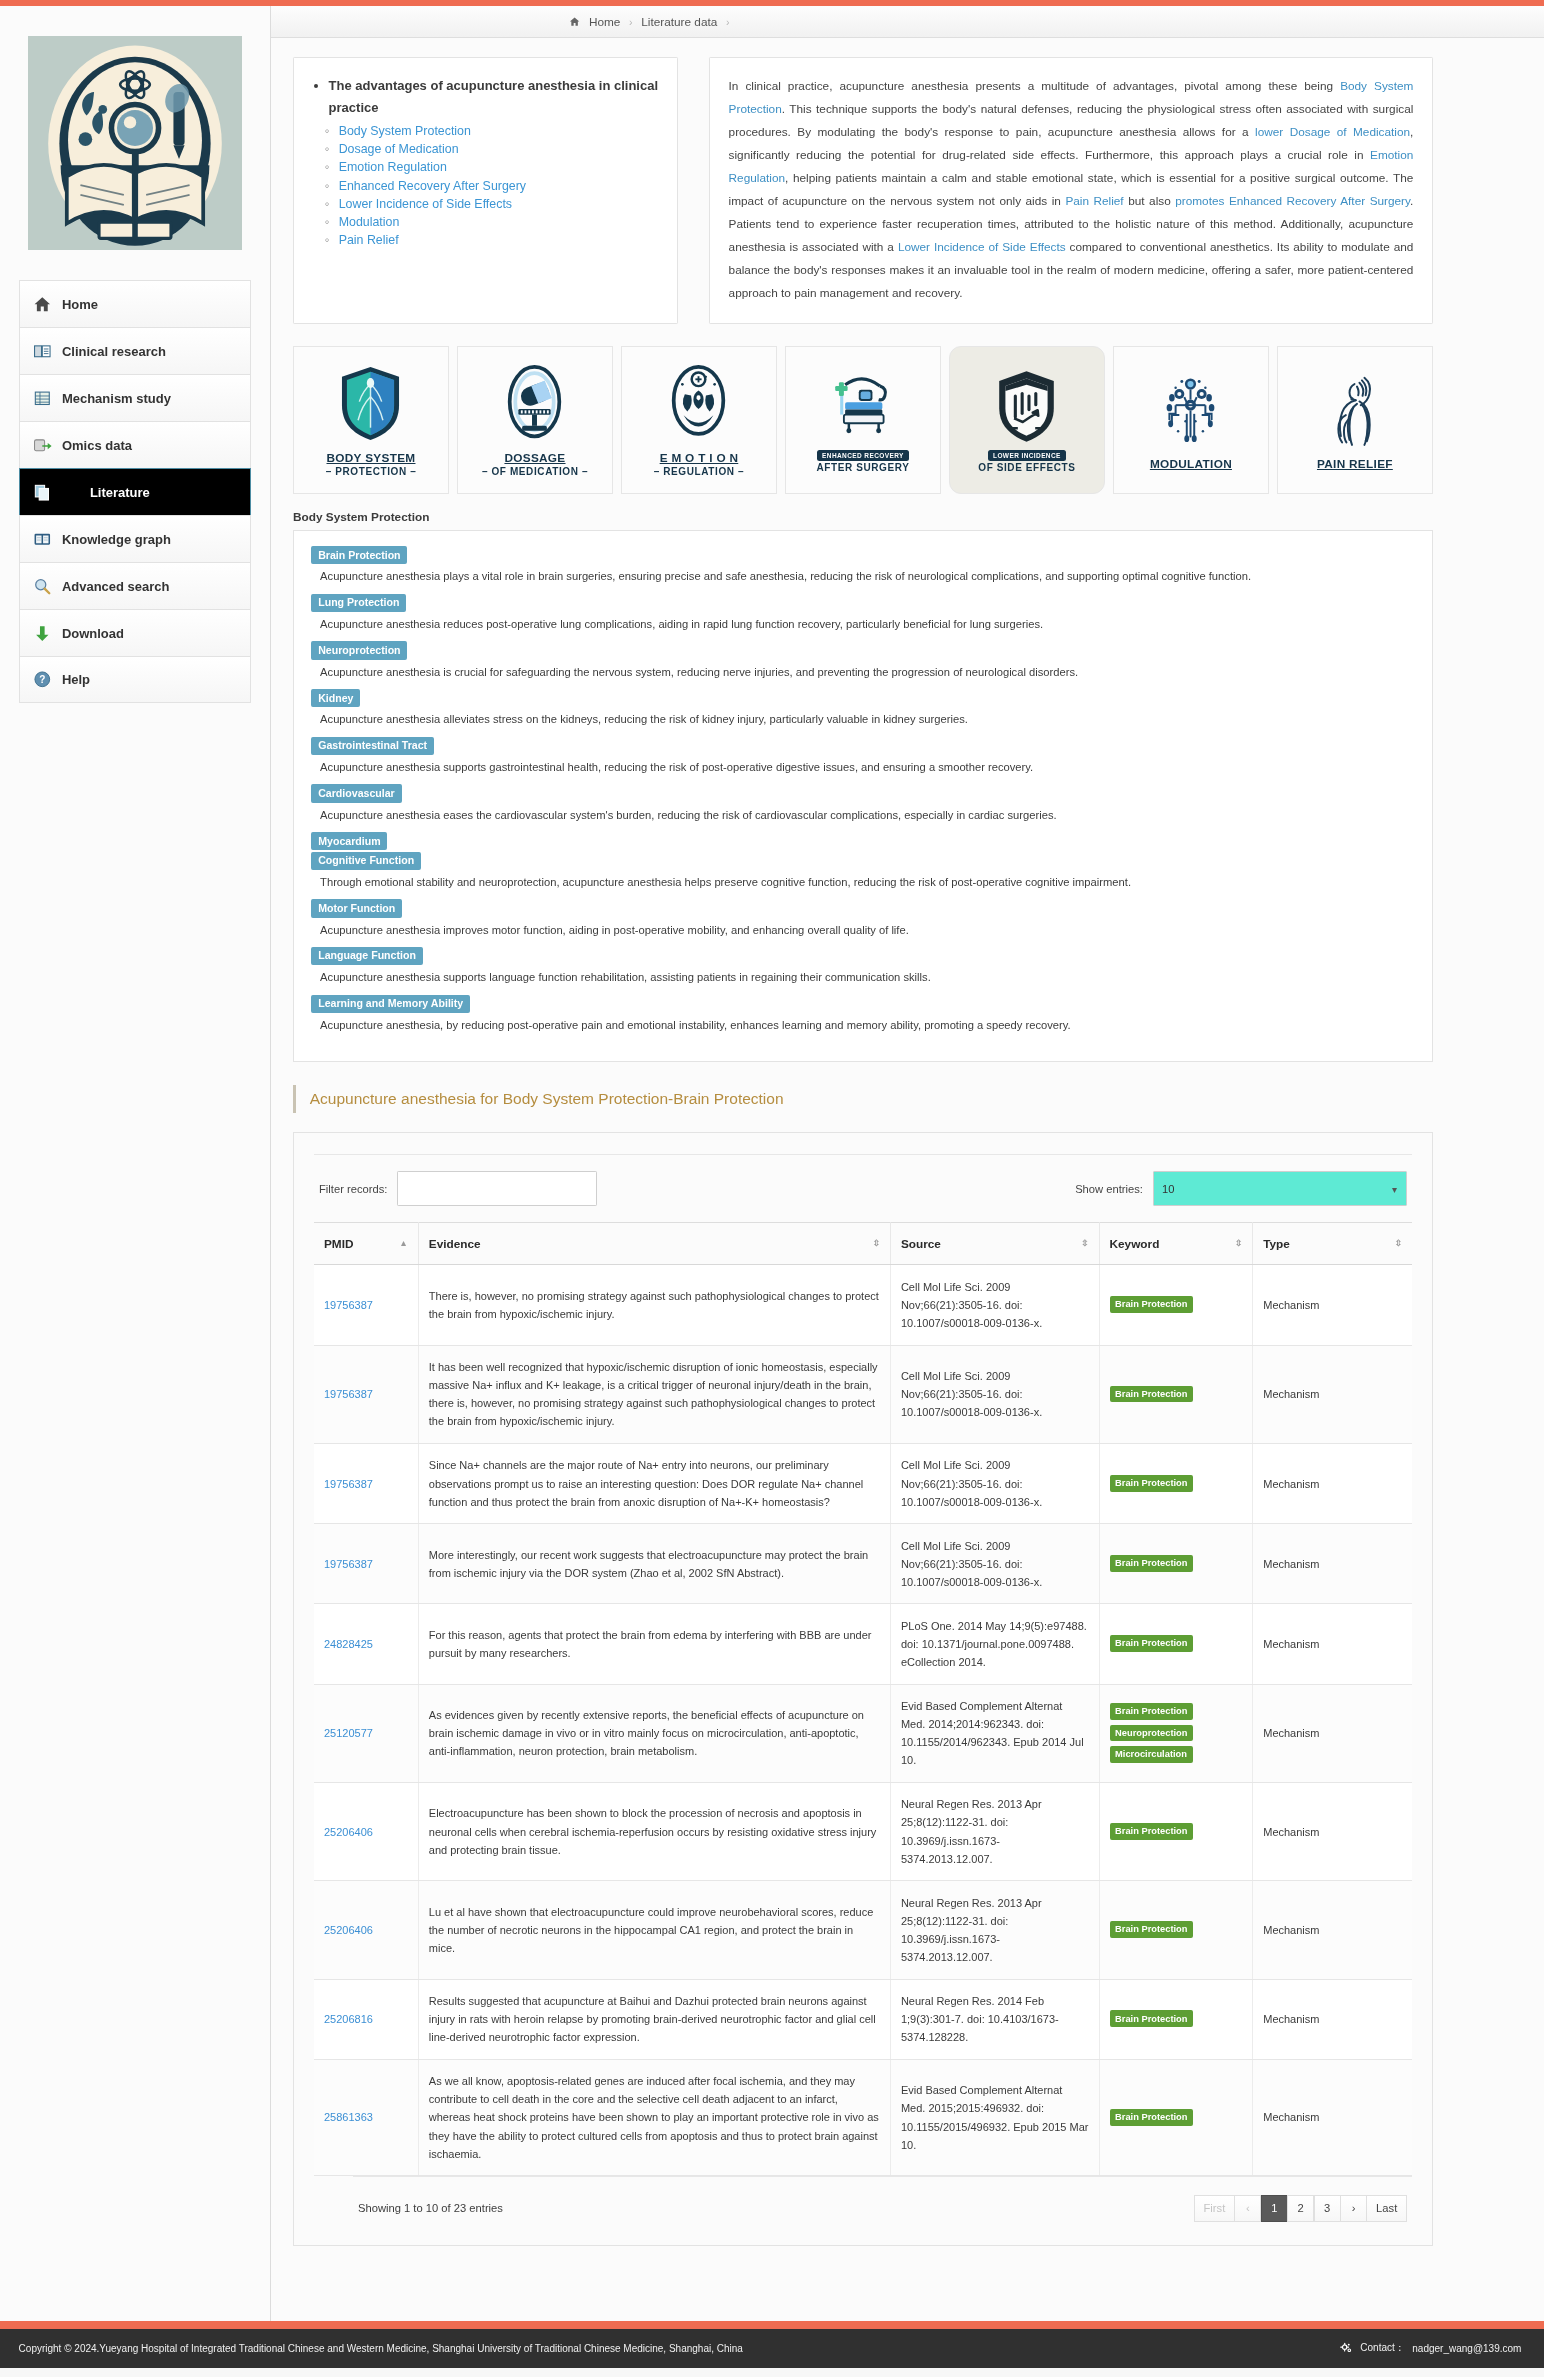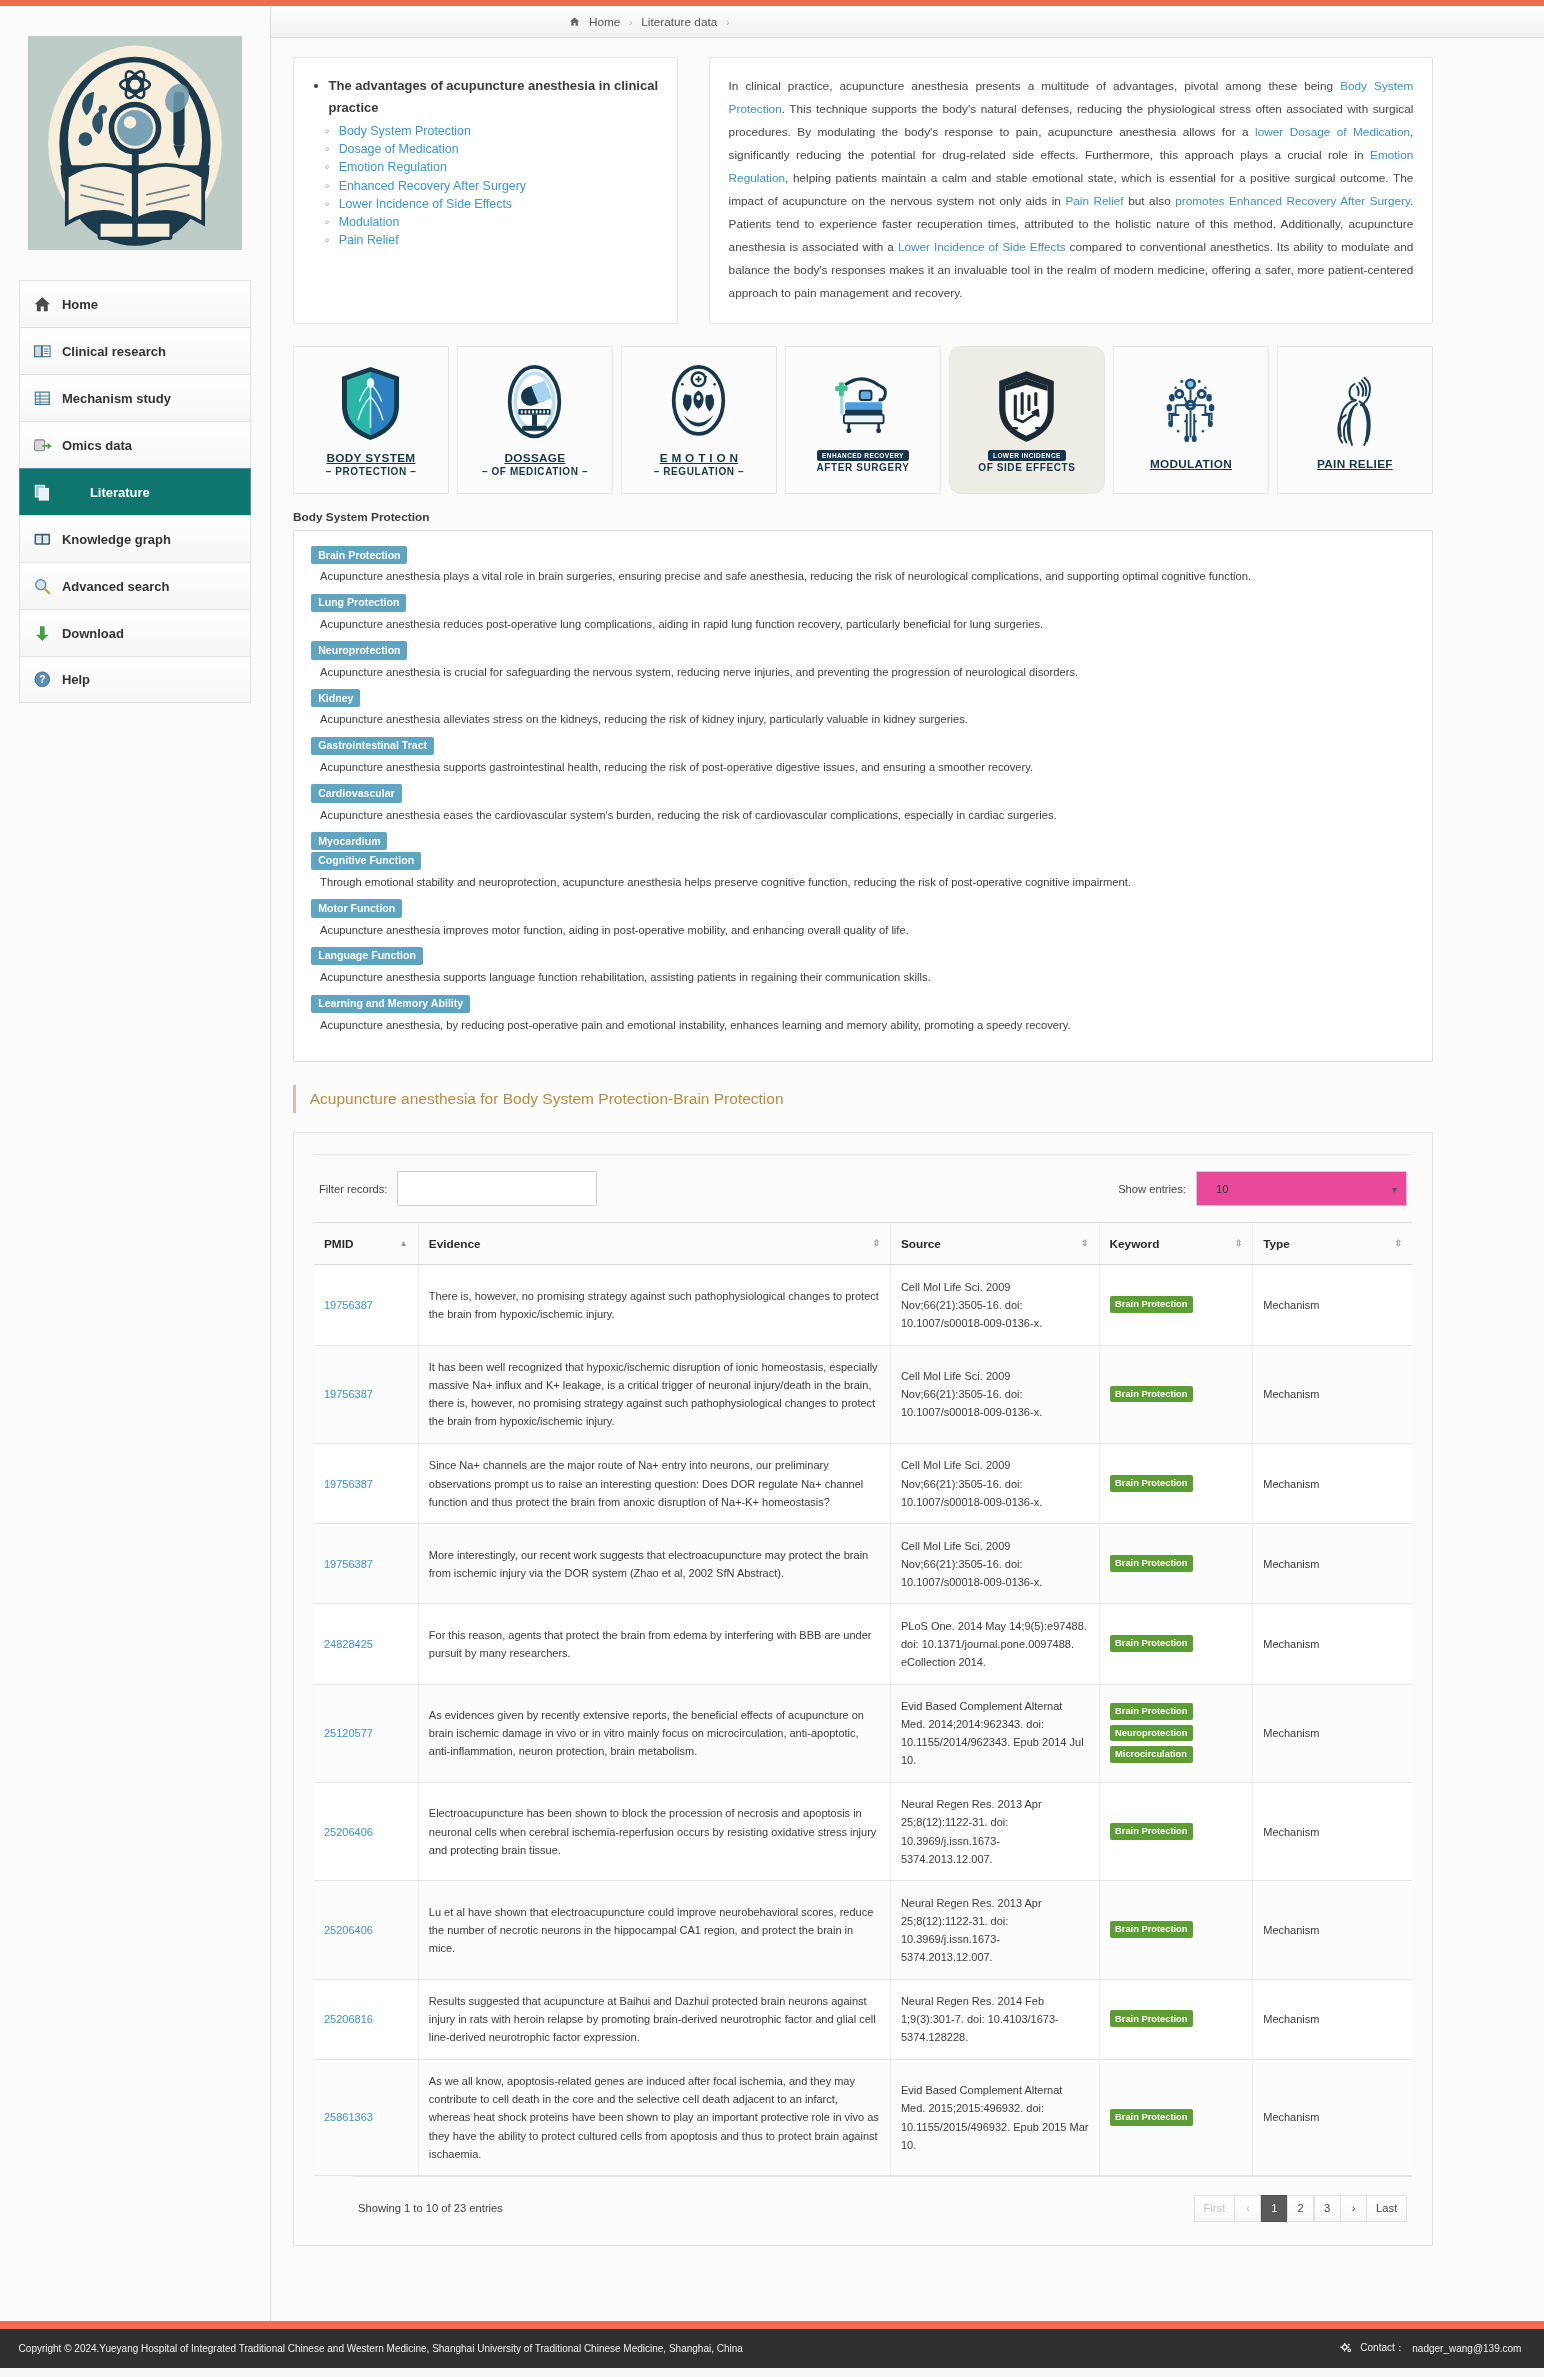--- a/index.html
+++ b/index.html
@@ -41,21 +41,21 @@
     border: 0.6px solid #e2e2e2;
     border-bottom: none;
     background: linear-gradient(#ffffff,#f6f6f6);
     font-size: 13px;
     font-weight: bold;
     color: #333;
     cursor: pointer;
   }
   .nav-item:last-child { border-bottom: 0.6px solid #e2e2e2; }
   .nav-item.active {
-    background: #0f766e;
+    background: #000000;
     color: #fff;
     border-color: #4d8ca3;
     gap: 38px;
   }
   .nav-ico { width: 18.6px; height: 18.6px; flex:0 0 18.6px; display:block; }
 
   
   .main { flex: 1 1 auto; min-width:0; background:#fbfbfb; }
   .breadcrumb {
     height: 32px;
@@ -194,26 +194,26 @@
     margin-top: 3.7px;
   }
   .ctrl { display:flex; align-items:center; gap: 10px; font-size:11.2px; color:#444; }
   .filter-input {
     width: 200px; height: 35px;
     border: 0.6px solid #cfcfcf;
     background:#fff;
     border-radius:1.2px;
   }
   .entries-select {
-    width: 211px; height: 35px;
+    width: 254px; height: 35px;
     border: 0.6px solid #cfcfcf;
-    background:#ec4899;
+    background:#5eead4;
     border-radius:1.2px;
     font-size: 11.2px;
-    padding: 0 19px;
+    padding: 0 8px;
     color:#333;
     font-family: "Liberation Sans", sans-serif;
     appearance: none;
     background-image: none;
     position:relative;
   }
   .select-wrap { position:relative; display:inline-block; }
   .select-wrap .chev {
     position:absolute; right:10px; top:50%; transform:translateY(-50%);
     pointer-events:none; color:#555; font-size: 10px;

